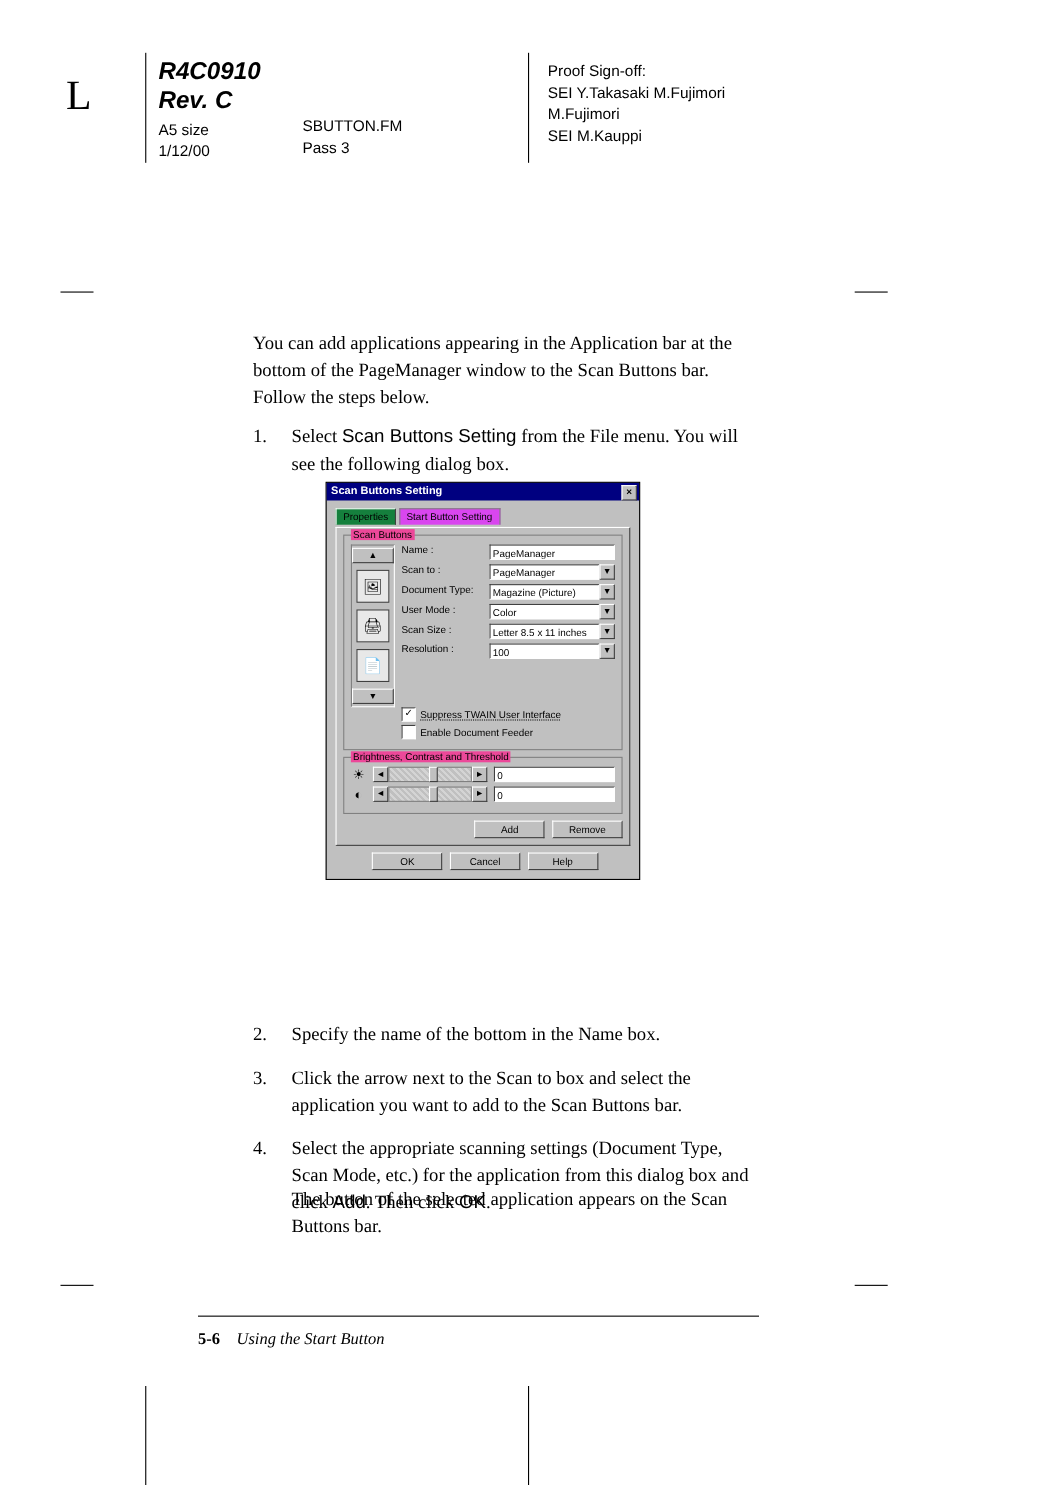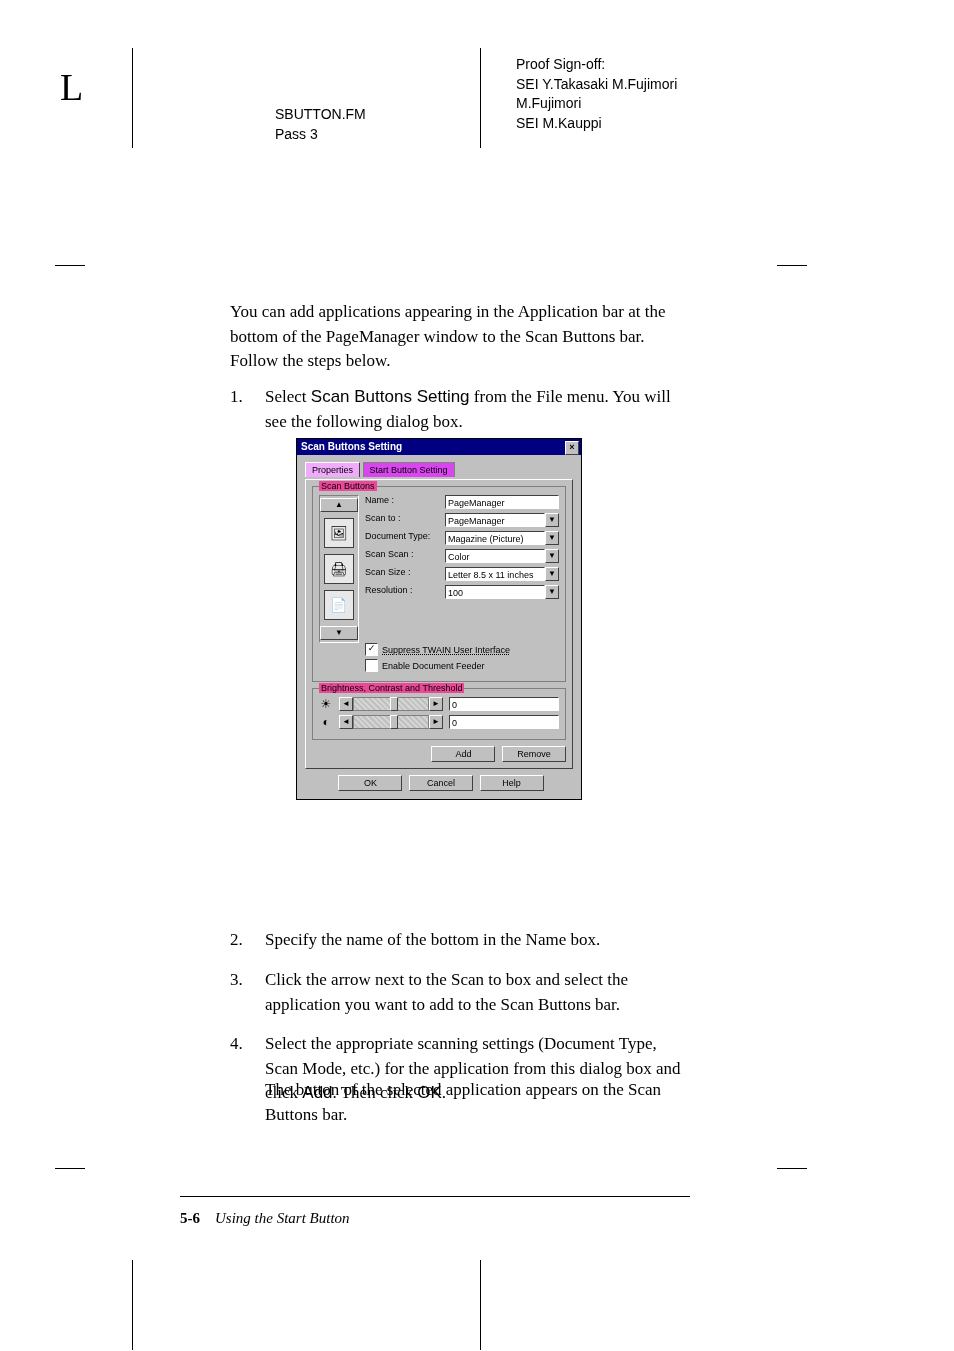--- a/index.html
+++ b/index.html
@@ -3,21 +3,21 @@
 <meta charset="utf-8">
 <style>
 html,body{margin:0;padding:0;background:#fff;color:#000;font-family:"Times New Roman",serif;}
 .page{width:954px;height:1351px;position:relative;box-sizing:border-box;}
 .vline{position:absolute;width:1px;background:#000;}
 .header-L{position:absolute;left:60px;top:65px;font-family:"Times New Roman",serif;font-size:38px;}
 .header-block{position:absolute;left:144px;top:52px;}
 .hb-bold{font-family:Arial,Helvetica,sans-serif;font-weight:bold;font-style:italic;font-size:22px;line-height:1.2;}
 .hb-small{font-family:Arial,Helvetica,sans-serif;font-size:14px;line-height:1.4;margin-top:4px;}
 .hb-col2{position:absolute;left:275px;top:105px;font-family:Arial,Helvetica,sans-serif;font-size:14px;line-height:1.4;}
-.proof{position:absolute;left:516px;top:55px;font-family:Arial,Helvetica,sans-serif;font-size:14px;line-height:1.4;}
+.proof{position:absolute;left:498px;top:55px;font-family:Arial,Helvetica,sans-serif;font-size:14px;line-height:1.4;}
 .section-title{position:absolute;left:180px;top:265px;font-family:Arial,Helvetica,sans-serif;font-weight:bold;font-style:italic;font-size:19px;}
 .body-text{font-family:"Times New Roman",serif;font-size:17px;line-height:1.45;}
 .para1{position:absolute;left:230px;top:300px;width:450px;}
 .step{position:absolute;left:230px;width:460px;}
 .step .num{position:absolute;left:0;top:0;}
 .step .txt{margin-left:35px;}
 .step .txt .ui{font-family:Arial,Helvetica,sans-serif;}
 .dialog-slot{position:absolute;left:296px;top:438px;}
 .footer-rule{position:absolute;left:180px;top:1196px;width:510px;height:1px;background:#000;}
 .footer-text{position:absolute;left:180px;top:1210px;font-family:"Times New Roman",serif;font-size:15px;}
@@ -28,21 +28,21 @@
 .crop3{position:absolute;left:55px;top:1168px;width:30px;height:1px;background:#000;}
 .crop4{position:absolute;left:777px;top:1168px;width:30px;height:1px;background:#000;}
 
 
 .dlg{width:284px;border:1px solid #000;background:#c0c0c0;font-family:"MS Sans Serif",Arial,sans-serif;font-size:9px;color:#000;}
 .dlg-title{background:#000080;color:#fff;height:16px;line-height:16px;padding-left:4px;font-weight:bold;font-size:10px;position:relative;}
 .dlg-x{position:absolute;right:2px;top:2px;width:12px;height:12px;background:#c0c0c0;border:1px solid #fff;border-right-color:#404040;border-bottom-color:#404040;text-align:center;line-height:10px;font-size:9px;color:#000;}
 .dlg-body{padding:6px 8px 8px 8px;}
 .tabs{position:relative;height:18px;}
 .tab{display:inline-block;background:#d946ef;border:1px solid #808080;border-bottom:none;padding:2px 6px 2px 6px;font-size:9px;position:relative;top:1px;}
-.tab.active{border-color:#fff #404040 #c0c0c0 #fff;background:#f0abfc;z-index:2;}
+.tab.active{border-color:#fff #404040 #c0c0c0 #fff;background:#15803d;z-index:2;}
 .tab-panel{border:1px solid #fff;border-right-color:#404040;border-bottom-color:#404040;padding:6px;}
 .grp{border:1px solid #808080;padding:8px 6px 6px 6px;margin-bottom:6px;position:relative;}
 .grp-title{position:absolute;top:-6px;left:6px;background:#ec4899;padding:0 2px;font-size:9px;}
 .row{display:flex;align-items:flex-start;margin-bottom:4px;}
 .lbl{width:80px;font-size:9px;}
 .inp{flex:1;height:14px;border:1px solid #404040;border-right-color:#fff;border-bottom-color:#fff;background:#fff;font-size:9px;padding:0 2px;line-height:14px;box-sizing:border-box;overflow:hidden;white-space:nowrap;}
 .combo{position:relative;display:flex;flex:1;}
 .combo .inp{flex:1;}
 .combo .arr{width:14px;height:14px;border:1px solid #fff;border-right-color:#404040;border-bottom-color:#404040;background:#c0c0c0;text-align:center;line-height:12px;font-size:8px;box-sizing:border-box;}
 .sb-icon{width:28px;height:28px;background:#e8e8e8;border:1px solid #404040;display:flex;align-items:center;justify-content:center;font-size:14px;}
@@ -66,20 +66,26 @@
 <body>
 <div class="page">
 
 <div class="crop1"></div>
 <div class="crop2"></div>
 <div class="crop3"></div>
 <div class="crop4"></div>
 
 <div class="header-L">L</div>
 <div class="vline" style="left:132px;top:48px;height:100px;"></div>
+<div class="header-block">
+  <div class="hb-bold">R4C0910</div>
+  <div class="hb-bold">Rev. C</div>
+  <div class="hb-small">A5 size</div>
+  <div class="hb-small" style="margin-top:0;">1/12/00</div>
+</div>
 <div class="hb-col2">
   <div>SBUTTON.FM</div>
   <div>Pass 3</div>
 </div>
 <div class="vline" style="left:480px;top:48px;height:100px;"></div>
 <div class="proof">
   <div>Proof Sign-off:</div>
   <div>SEI Y.Takasaki M.Fujimori</div>
   <div>M.Fujimori</div>
   <div>SEI M.Kauppi</div>
@@ -128,21 +134,21 @@
                     </div>
                   </div>
               <div class="row">
                     <div class="lbl">Document Type:</div>
                     <div class="combo">
                       <div class="inp">Magazine (Picture)</div>
                       <div class="arr">▼</div>
                     </div>
                   </div>
               <div class="row">
-                    <div class="lbl">Scan Scan :</div>
+                    <div class="lbl">User Mode :</div>
                     <div class="combo">
                       <div class="inp">Color</div>
                       <div class="arr">▼</div>
                     </div>
                   </div>
               <div class="row">
                     <div class="lbl">Scan Size :</div>
                     <div class="combo">
                       <div class="inp">Letter 8.5 x 11 inches</div>
                       <div class="arr">▼</div>

